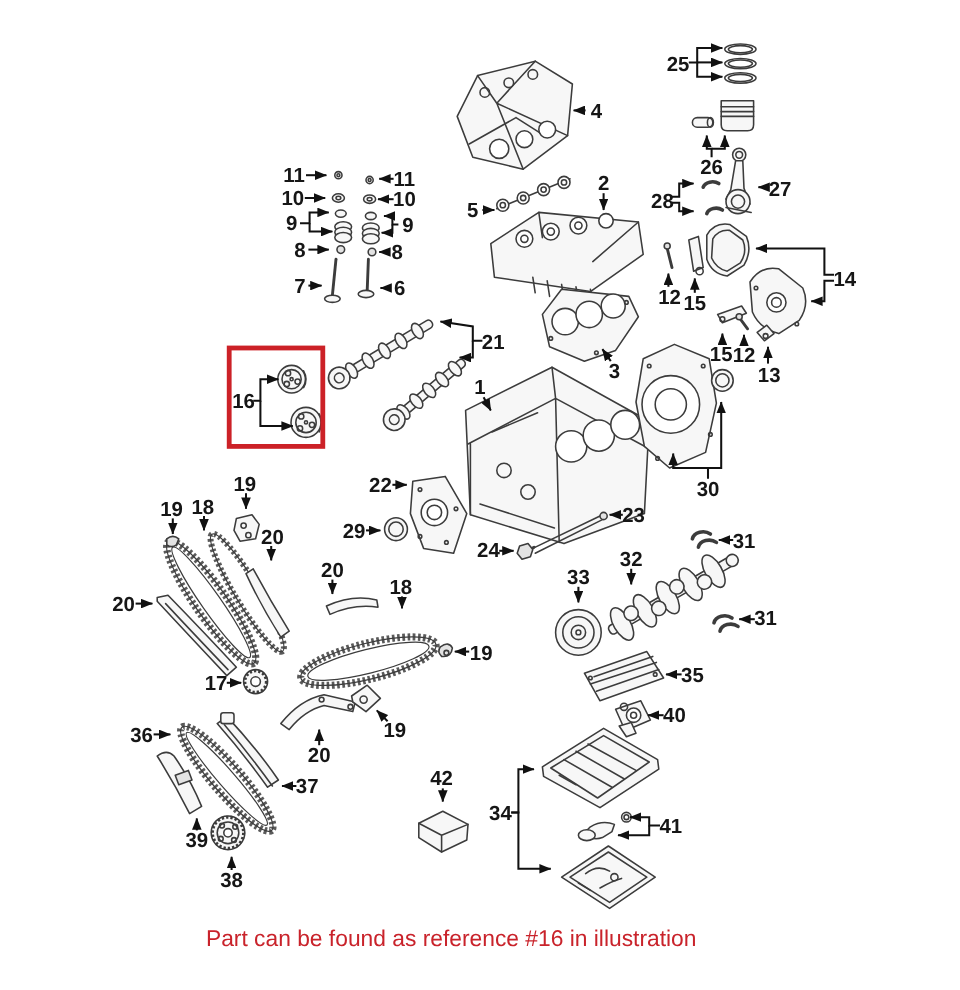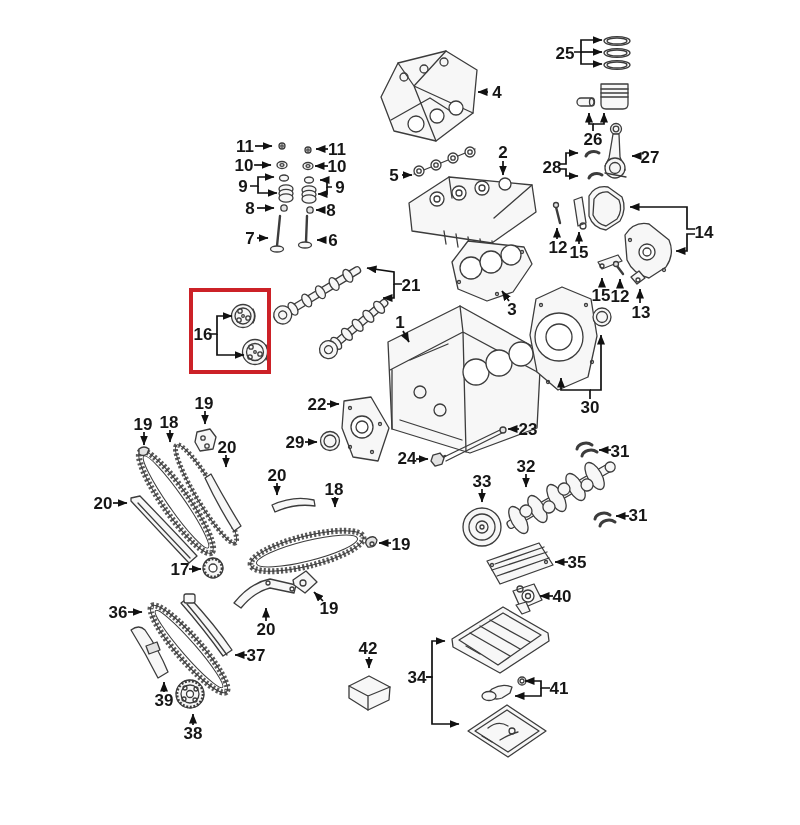--- a/index.html
+++ b/index.html
@@ -503,13 +503,14 @@
         <text x="180" y="575" class="part-num">17</text>
         <text x="329" y="614" class="part-num">19</text>
         <text x="266" y="635" class="part-num">20</text>
         <text x="118" y="618" class="part-num">36</text>
         <text x="256" y="661" class="part-num">37</text>
         <text x="164" y="706" class="part-num">39</text>
         <text x="193" y="739" class="part-num">38</text>
       </g>
 </svg>
 
+<div class="caption" style="color: rgb(201, 35, 43);">Part can be found as reference #16 in illustration</div>
 </div>
 
 </body></html>

